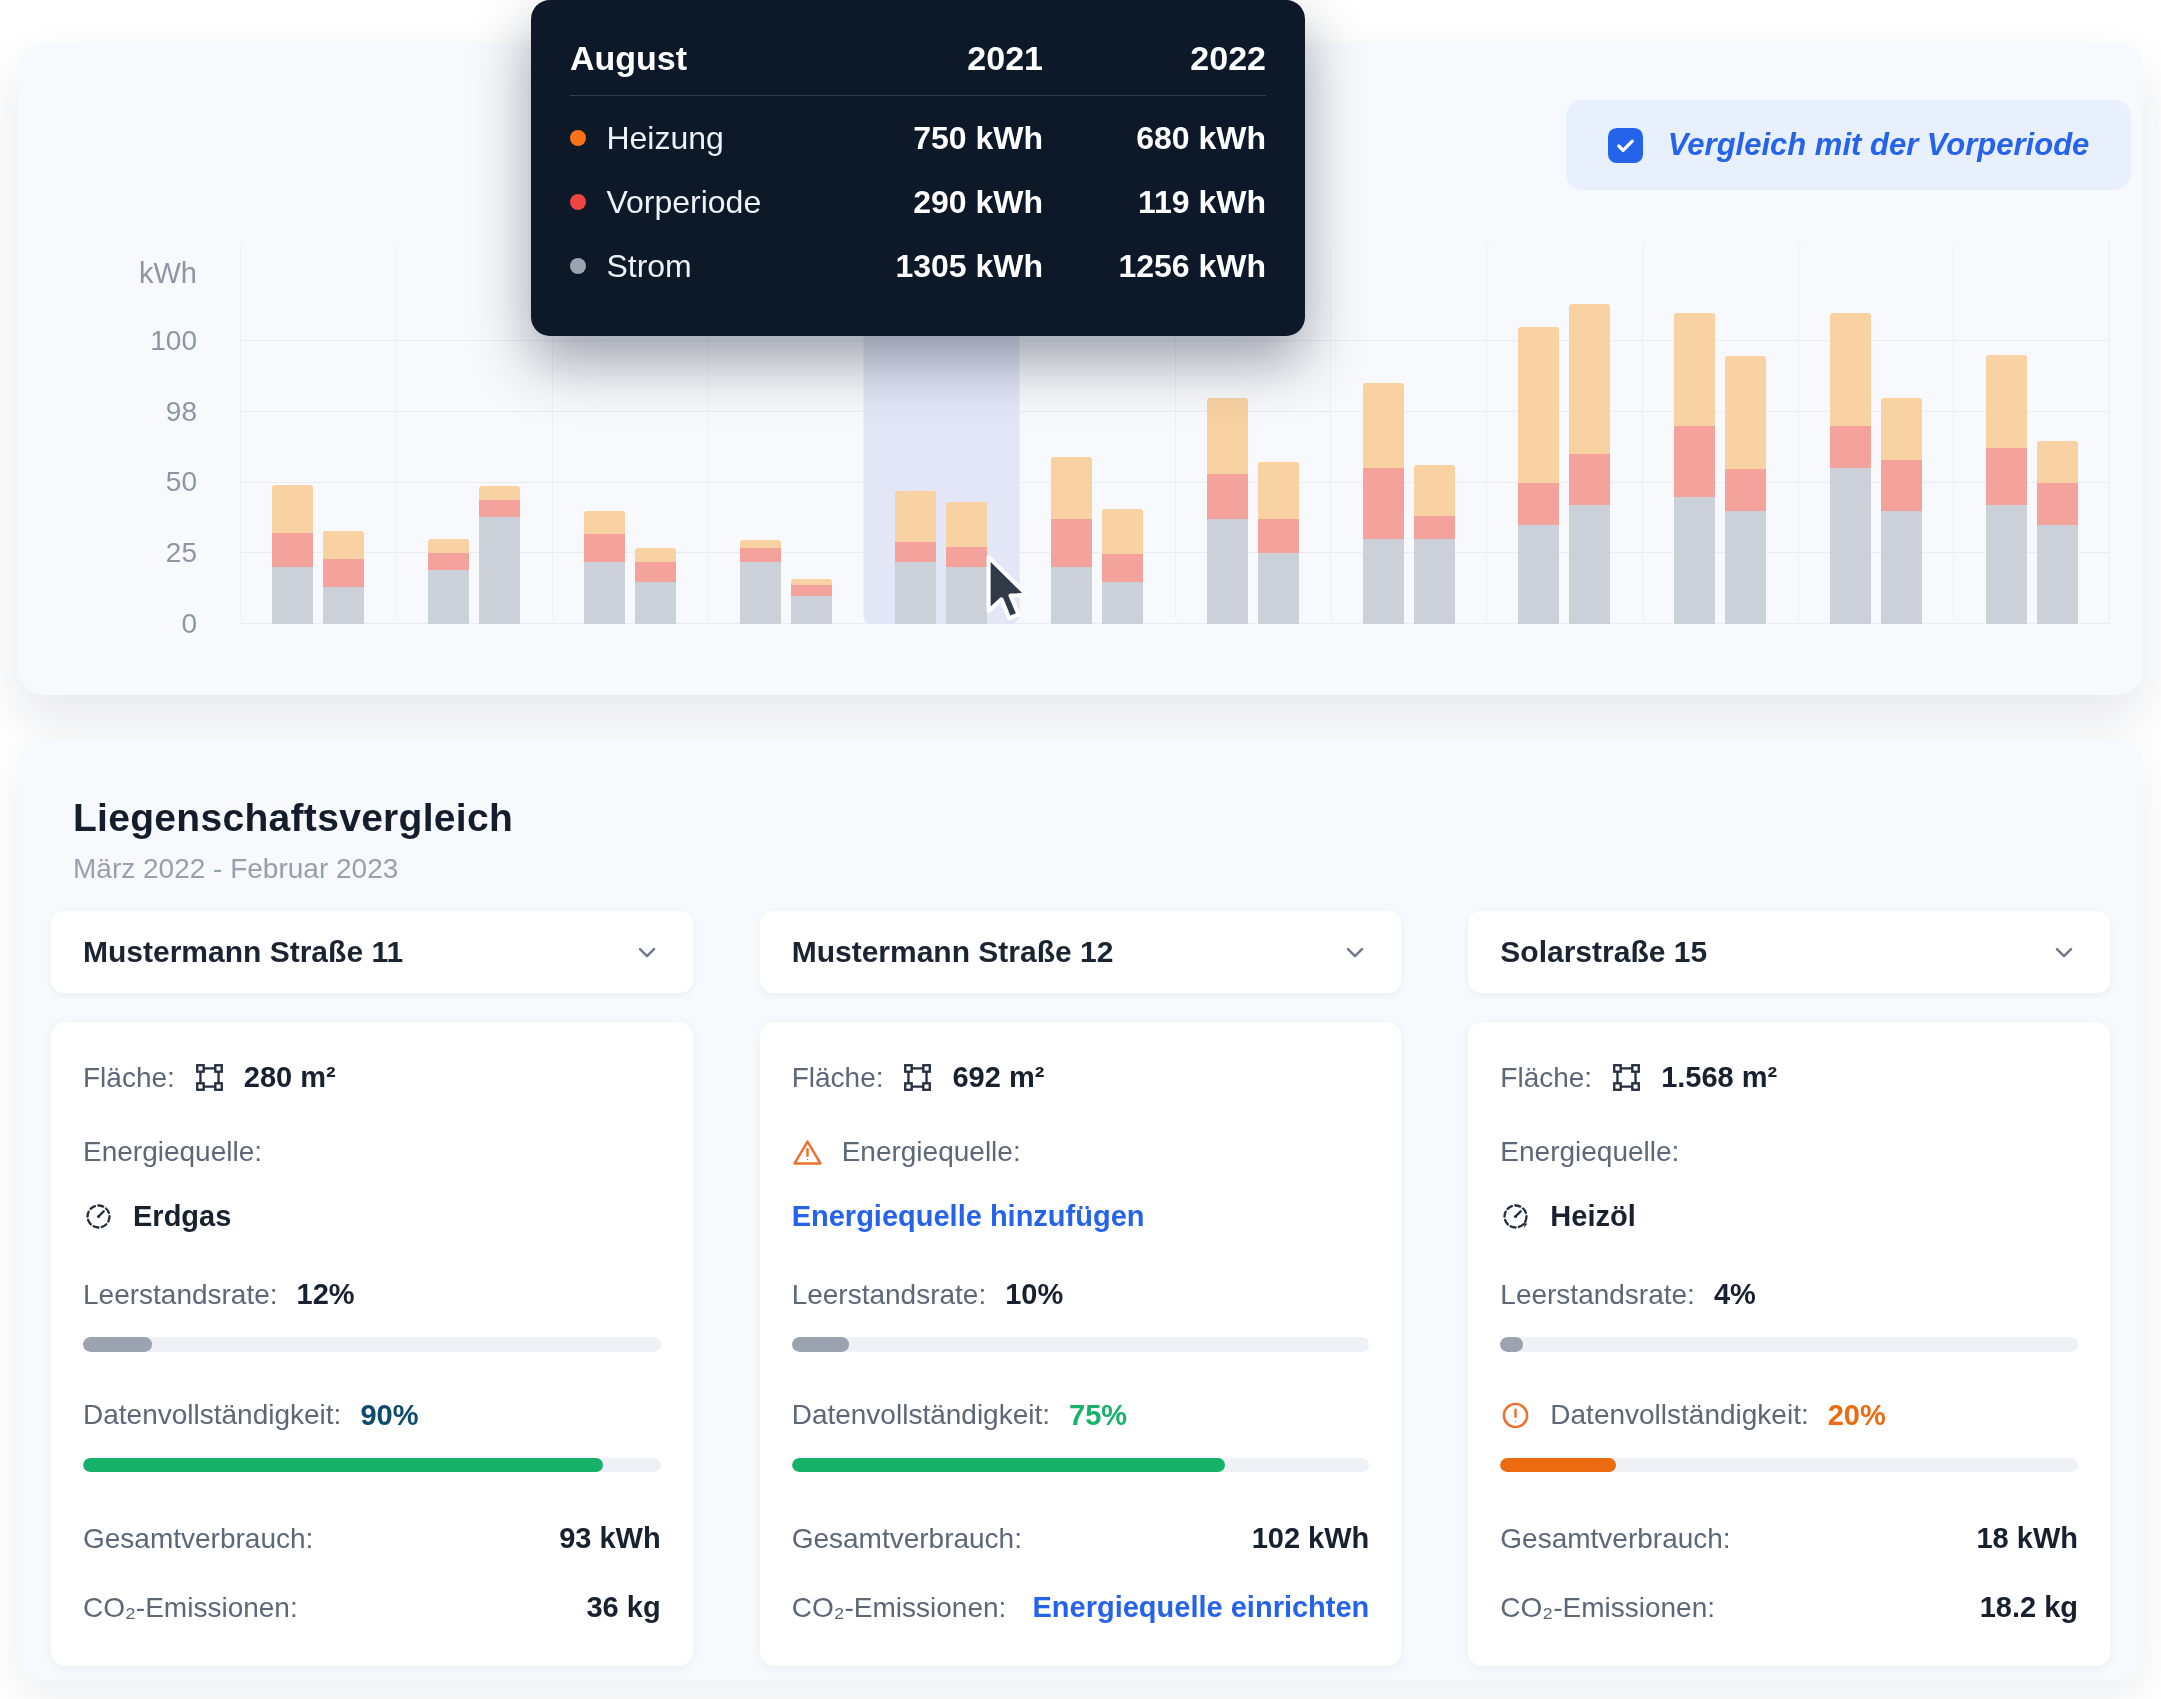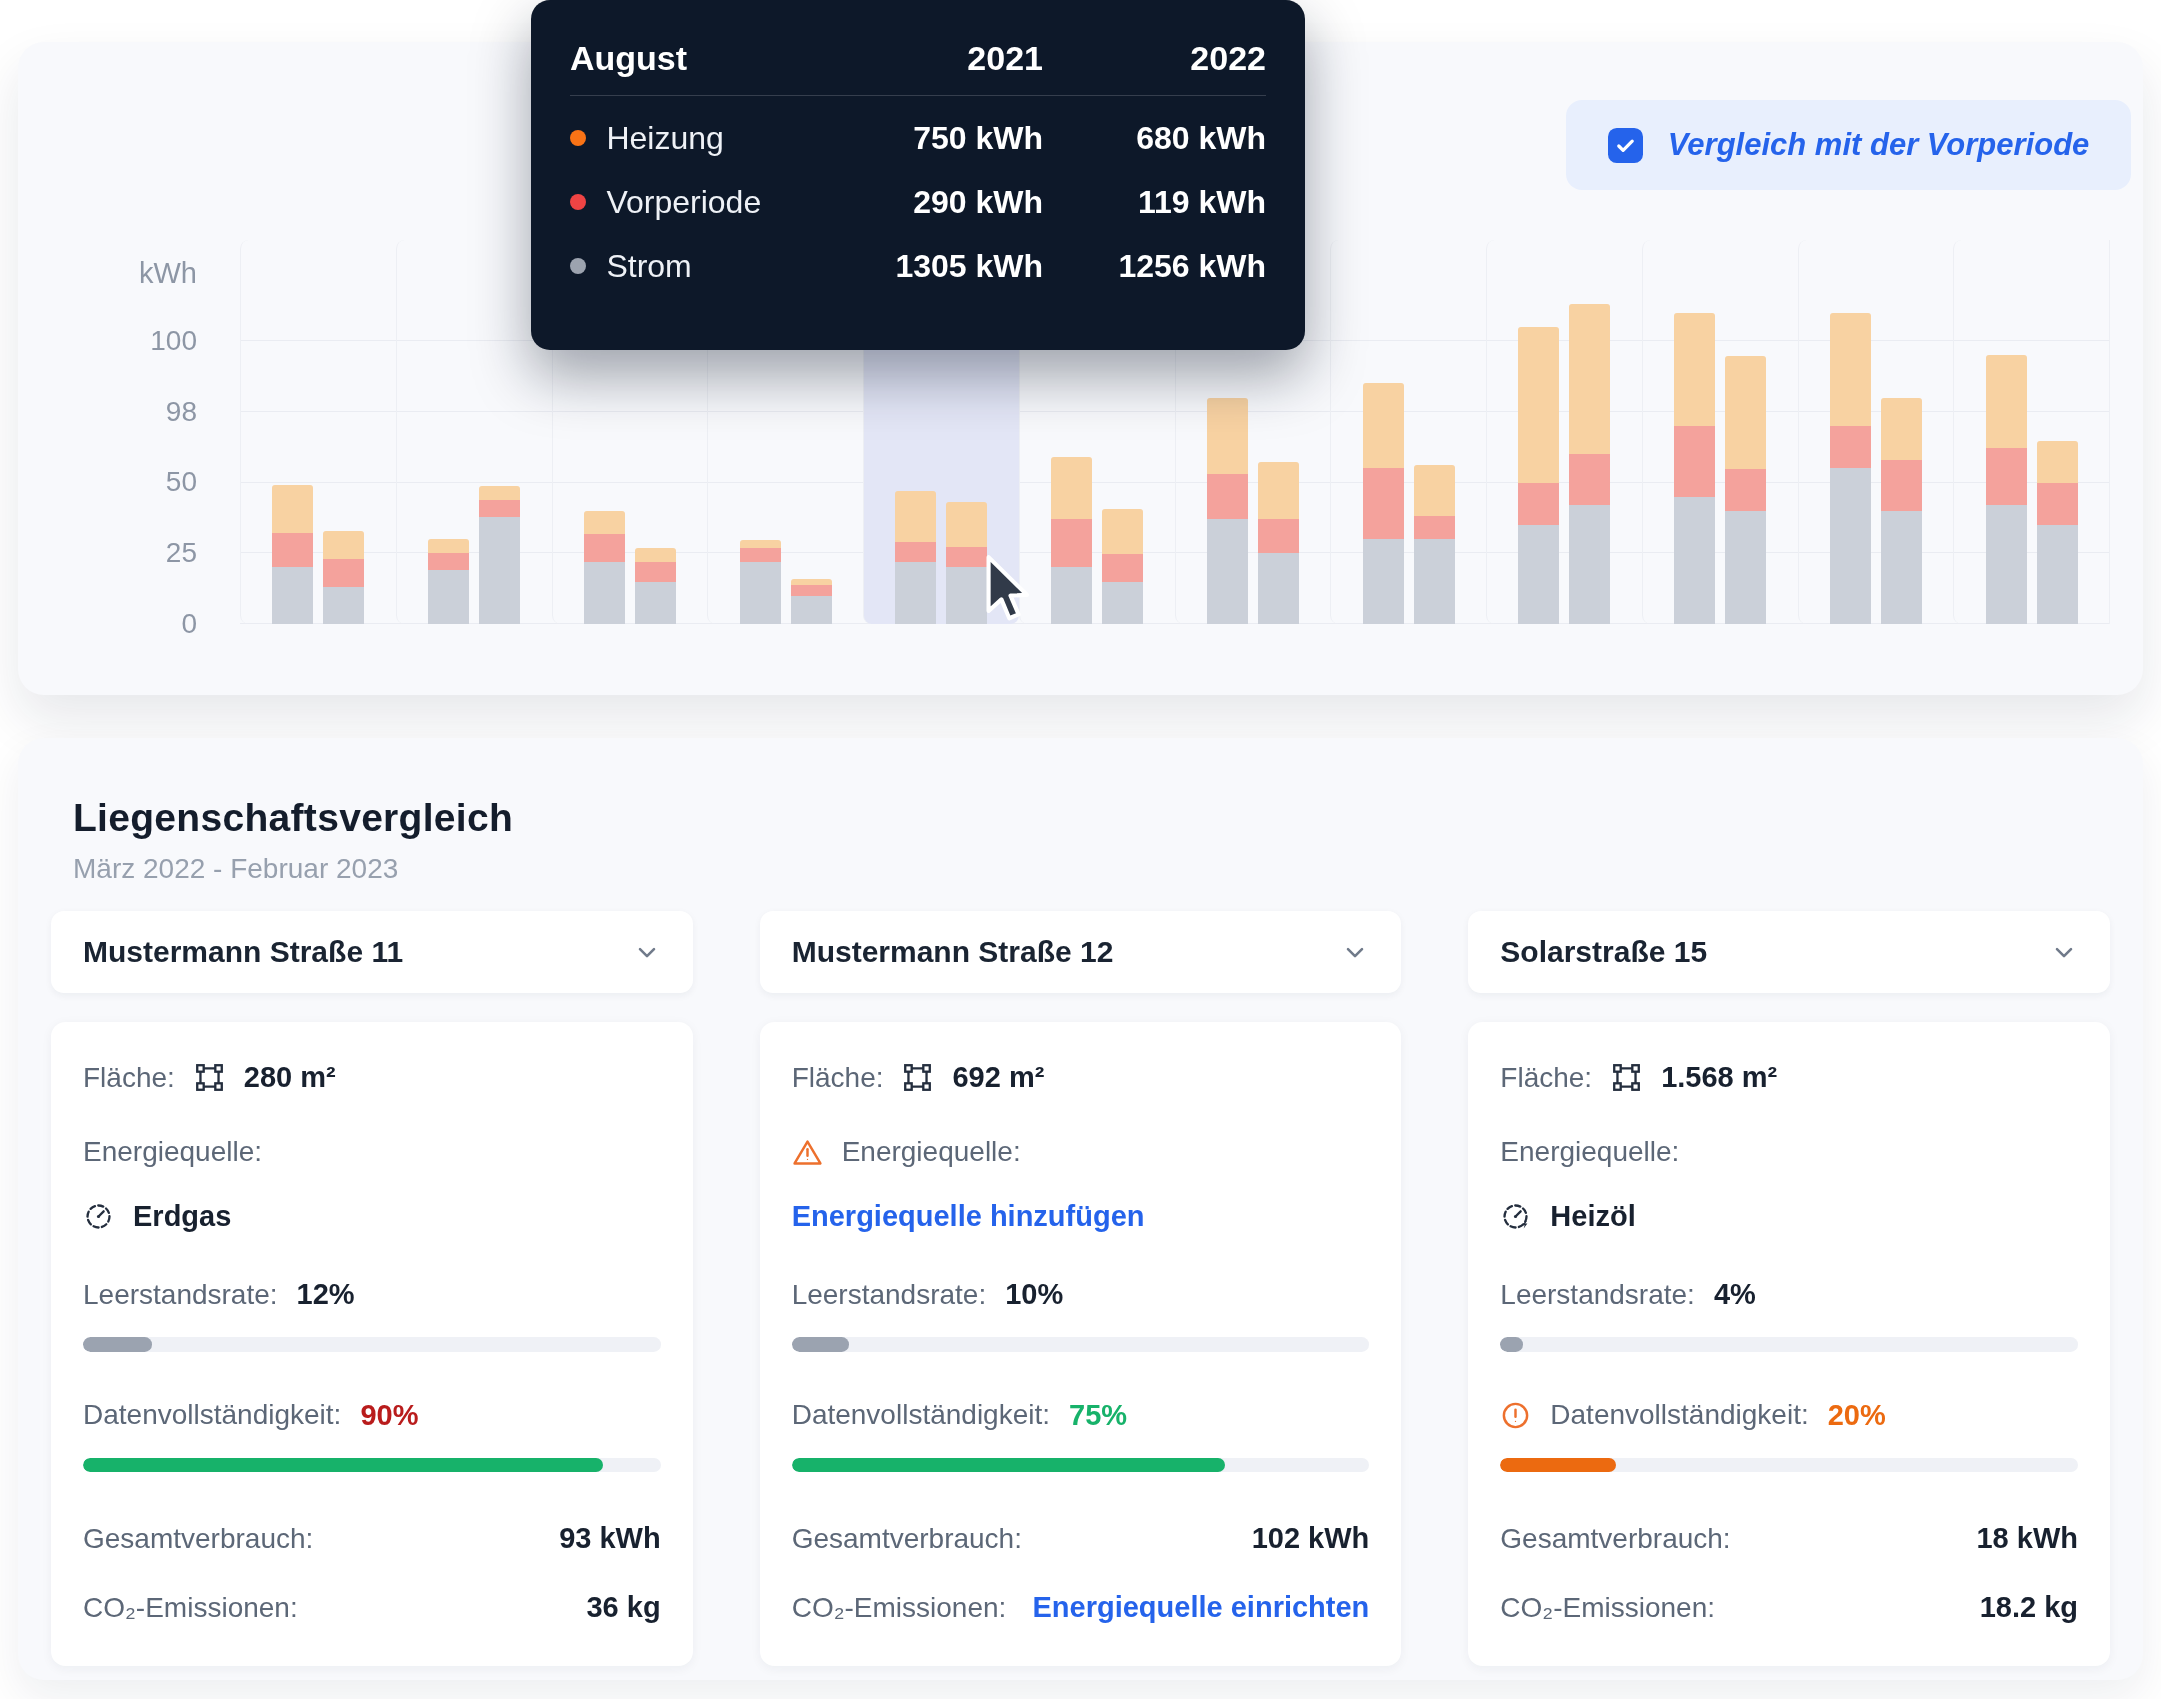--- a/index.html
+++ b/index.html
@@ -31,21 +31,21 @@
   .gridline { position:absolute; left:0; right:0; height:0.7px; background:#eaecf2; }
   .bar-groups { position:absolute; inset:0; display:flex; border-right:0.7px solid #edeff4; }
   .bar-group { flex:1; display:flex; align-items:flex-end; justify-content:center; gap:10.2px;
                border-left:0.7px solid #edeff4; border-radius:8.7px; }
   .bar { width:41px; display:flex; flex-direction:column-reverse; }
   .seg:last-child { border-radius:2.9px 2.9px 0 0; }
   .cursor { position:absolute; left:732px; top:313px; width:58px; z-index:5; }
 
   
   .tooltip { position:absolute; left:531px; top:0; width:774px; background:#0d1829; border-radius:19px;
-             padding:28px 39px 52px; box-shadow:0 26px 58px rgba(10,20,40,.38); z-index:20; color:#fff; }
+             padding:28px 39px 38px; box-shadow:0 26px 58px rgba(10,20,40,.38); z-index:20; color:#fff; }
   .t-row { display:grid; grid-template-columns:1fr 233px 223px; align-items:center; height:64px; }
   .t-head { height:61px; font-weight:700; font-size:34px; }
   .t-head .t-col { text-align:right; }
   .t-divider { height:1.5px; background:rgba(255,255,255,.17); margin:5.8px 0 10.2px; }
   .t-label { display:flex; align-items:center; gap:20.4px; font-size:32px; color:#eef1f6; }
   .dot { width:16px; height:16px; border-radius:50%; flex:0 0 auto; }
   .t-val { font-size:32px; font-weight:700; color:#fff; text-align:right; }
 
   
   .columns { position:absolute; left:33px; right:33px; top:173px; display:grid;
@@ -328,21 +328,21 @@
         </div>
         <div class="row r-leer">
           <span class="lbl">Leerstandsrate:</span>
           <span class="val">12%</span>
         </div>
         <div class="track">
           <div class="fill" style="background: rgb(155, 163, 176); width: 12%;"></div>
         </div>
         <div class="row r-daten">
           <span class="lbl">Datenvollständigkeit:</span>
-          <span class="val" style="color: #b91c1c;">90%</span>
+          <span class="val" style="color: #0c4a6e;">90%</span>
         </div>
         <div class="track">
           <div class="fill" style="background: rgb(23, 178, 106); width: 90%;"></div>
         </div>
         <div class="kv">
           <span class="lbl">Gesamtverbrauch:</span>
           <span class="val">93 kWh</span>
         </div>
         <div class="kv">
           <span class="lbl">CO₂-Emissionen:</span>

